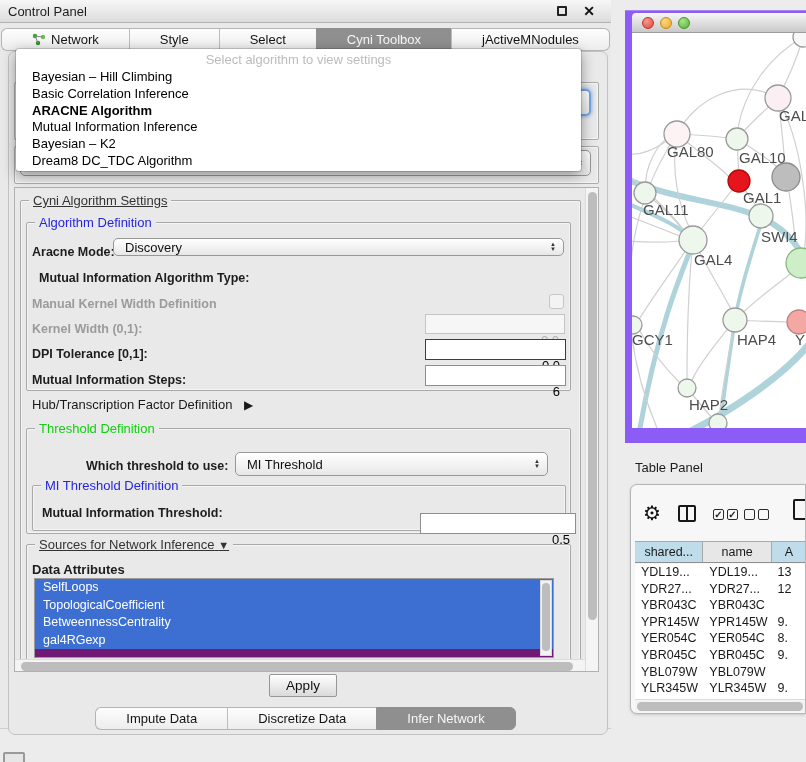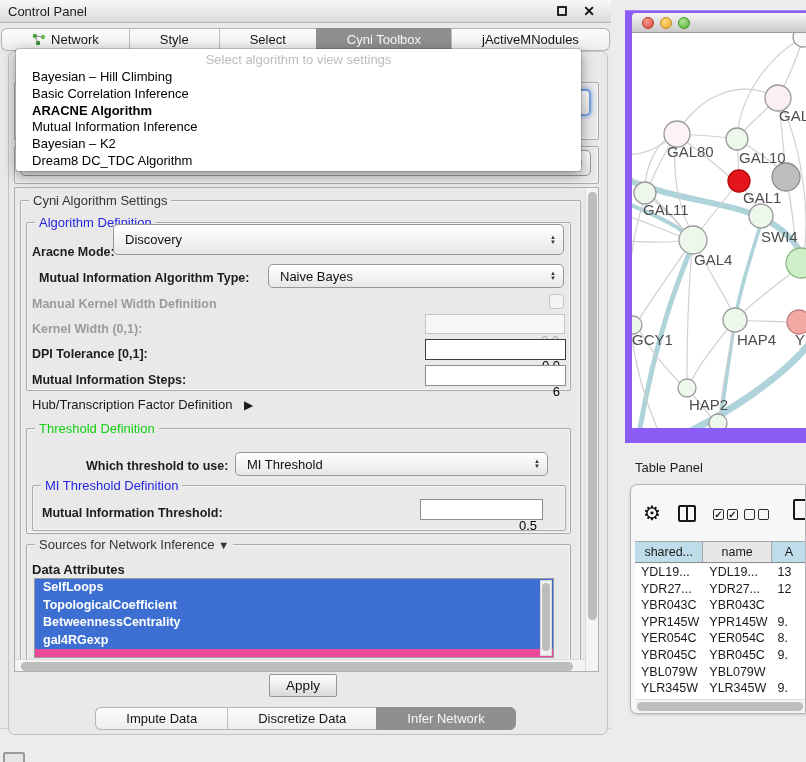--- a/index.html
+++ b/index.html
@@ -44,29 +44,29 @@
   .popup .ph { text-align:center; color:#bcbcbc; font-size:13px; height:17px; }
   .popup .item { font-size:13px; height:16.8px; line-height:16.8px; padding-left:16px; color:#000; white-space:nowrap; }
   .popup .item.bold { font-weight:bold; }
 
   
   .scrollpane { left:14px; top:187px; width:585px; height:485px; background:#e9e9e9;
     border:1px solid #b0b0b0; overflow:hidden; }
   .fieldset { position:absolute; border:1px solid #a9a9a9; border-radius:2px;
     box-shadow:inset 0 0 0 1px rgba(255,255,255,.55); }
   .ftitle { position:absolute; top:-8px; font-size:13px; background:#e9e9e9; padding:0 4px; white-space:nowrap; }
-  .blue { color:#2525e0; } .green { color:#12cf12; } .dark { color:#333; }
+  .blue { color:#2525e0; } .green { color:#12cf12; } .dark { color:#333;text-decoration:underline; }
   .lbl { position:absolute; font-size:12.5px; font-weight:bold; color:#1d1d1d; white-space:nowrap; }
   .lbl.dis { color:#9b9b9b; }
   .tfield { position:absolute; background:#fff; border:1px solid #8e8e8e; font-size:13px;
     text-align:right; padding:18px 5px 0 0; color:#000; }
   .tfield.dis { background:#f6f6f6; border-color:#c4c4c4; color:#b0b0b0; }
   .checkbox { position:absolute; width:15px; height:15px; border:1px solid #c6c6c6; border-radius:3px; background:#f3f3f3; }
 
-  .attr-list { position:absolute; background:#ec4899; border:1px solid #9a9a9a; overflow:hidden;font-weight:bold; }
+  .attr-list { position:absolute; background:#701a75; border:1px solid #9a9a9a; overflow:hidden; }
   .attr-item { height:17.5px; line-height:17.5px; background:#3c6fd1; color:#fff; font-size:12.5px; padding-left:8px; }
   .sb-track-v { position:absolute; background:#f4f4f4; border-left:1px solid #dcdcdc; }
   .sb-thumb { position:absolute; background:#bdbdbd; border-radius:5px; }
   .sb-track-h { position:absolute; background:#f4f4f4; border-top:1px solid #dcdcdc; }
 
   .apply-btn { left:269px; top:674px; width:68px; height:23px; border:1px solid #979797; border-radius:2px;
     background:linear-gradient(#fefefe,#dadada); font-size:13.5px; text-align:center; line-height:21px; color:#111; }
 
   .btabrow { left:0; top:707px; width:611px; display:flex; justify-content:center; }
 
@@ -159,29 +159,25 @@
     <div class="abs scrollpane">
 
       <div class="fieldset" style="left:5px;top:12px;width:561px;height:600px;">
         <span class="ftitle dark" style="left:8px;">Cyni Algorithm Settings</span>
       </div>
 
       <div class="fieldset" style="left:11px;top:34px;width:545px;height:169px;">
         <span class="ftitle blue" style="left:8px;">Algorithm Definition</span>
       </div>
       <span class="lbl" style="left:17px;top:57px;">Aracne Mode:</span>
-      <div class="combo" style="position:absolute;left:98px;top:36px;width:451px;height:31px;">
+      <div class="combo" style="position:absolute;left:98px;top:50px;width:451px;height:18px;">
         <span>Discovery</span>
         <span class="arrows">▲<br>▼</span>
       </div>
       <span class="lbl" style="left:24px;top:83px;">Mutual Information Algorithm Type:</span>
-      <div class="combo" style="position:absolute;left:253px;top:76px;width:296px;height:24px;">
-        <span>Naive Bayes</span>
-        <span class="arrows">▲<br>▼</span>
-      </div>
       <span class="lbl dis" style="left:17px;top:109px;">Manual Kernel Width Definition</span>
       <span class="checkbox" style="left:534px;top:106px;"></span>
       <span class="lbl dis" style="left:17px;top:134px;">Kernel Width (0,1):</span>
       <div class="tfield dis" style="left:410px;top:126px;width:140px;height:20px;">0.0</div>
       <span class="lbl" style="left:17px;top:159px;">DPI Tolerance [0,1]:</span>
       <div class="tfield" style="left:410px;top:151px;width:141px;height:21px;border-color:#3d3d3d;">0.0</div>
       <span class="lbl" style="left:17px;top:185px;">Mutual Information Steps:</span>
       <div class="tfield" style="left:410px;top:177px;width:141px;height:21px;">6</div>
 
       <span style="position:absolute;left:17px;top:209px;font-size:13px;color:#1a1a1a;">
@@ -194,21 +190,21 @@
       </div>
       <span class="lbl" style="left:71px;top:271px;">Which threshold to use:</span>
       <div class="combo" style="position:absolute;left:220px;top:264px;width:313px;height:24px;">
         <span>MI Threshold</span>
         <span class="arrows">▲<br>▼</span>
       </div>
       <div class="fieldset" style="left:17px;top:297px;width:534px;height:46px;">
         <span class="ftitle blue" style="left:8px;">MI Threshold Definition</span>
       </div>
       <span class="lbl" style="left:27px;top:318px;">Mutual Information Threshold:</span>
-      <div class="tfield" style="left:405px;top:311px;width:123px;height:21px;">0.5</div>
+      <div class="tfield" style="left:405px;top:325px;width:156px;height:21px;">0.5</div>
 
       <div class="fieldset" style="left:11px;top:356px;width:545px;height:140px;">
         <span class="ftitle dark" style="left:8px;">
           <span>Sources for Network Inference</span>
           <span style="font-size:11px;">▼</span>
         </span>
       </div>
       <span class="lbl" style="left:17px;top:374px;font-size:13px;">Data Attributes</span>
       <div class="attr-list" style="left:19px;top:390px;width:520px;height:80px;" id="attr-list">
           <div class="attr-item">SelfLoops</div>

